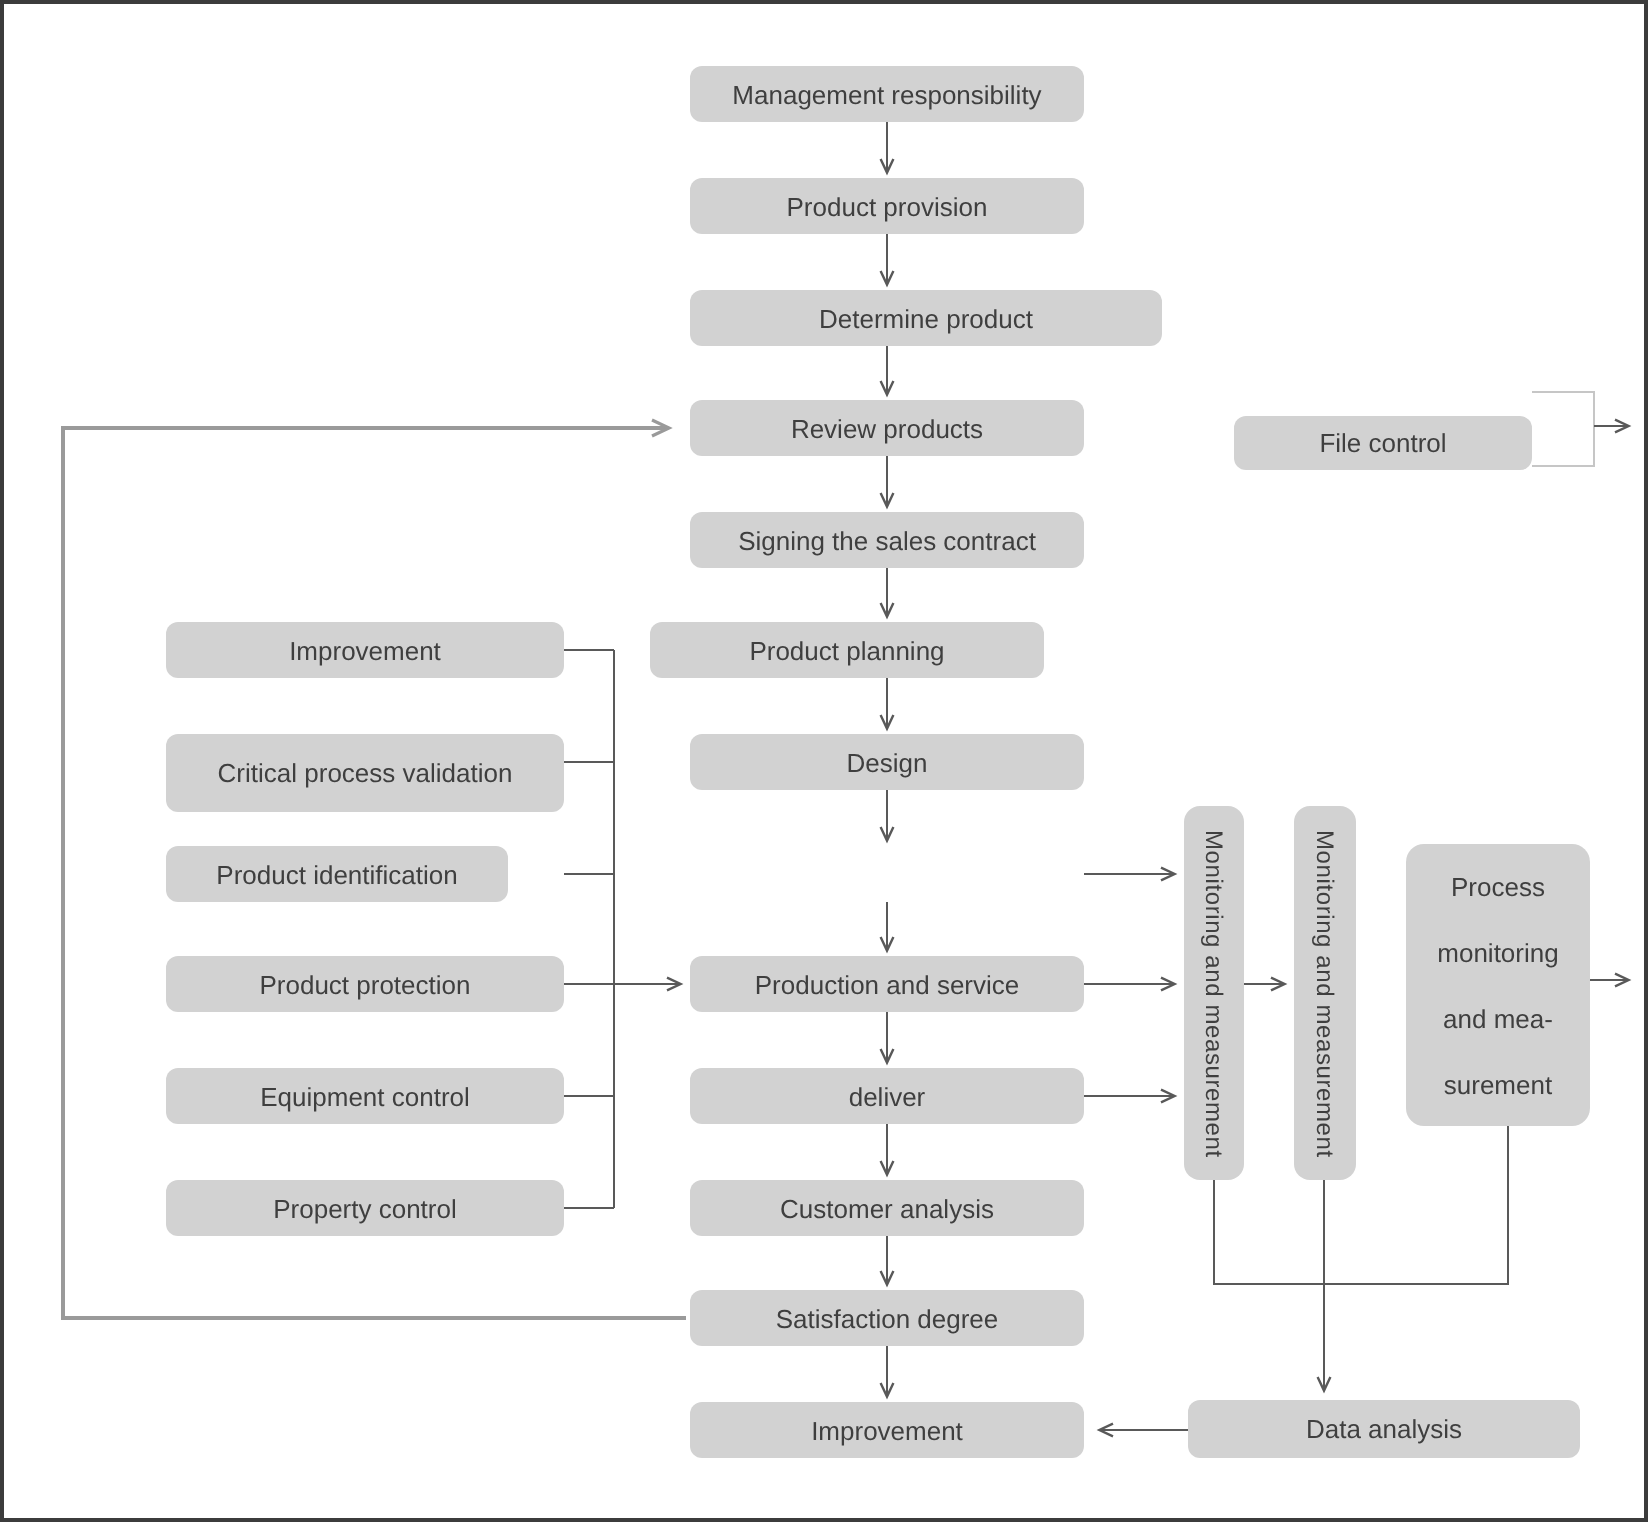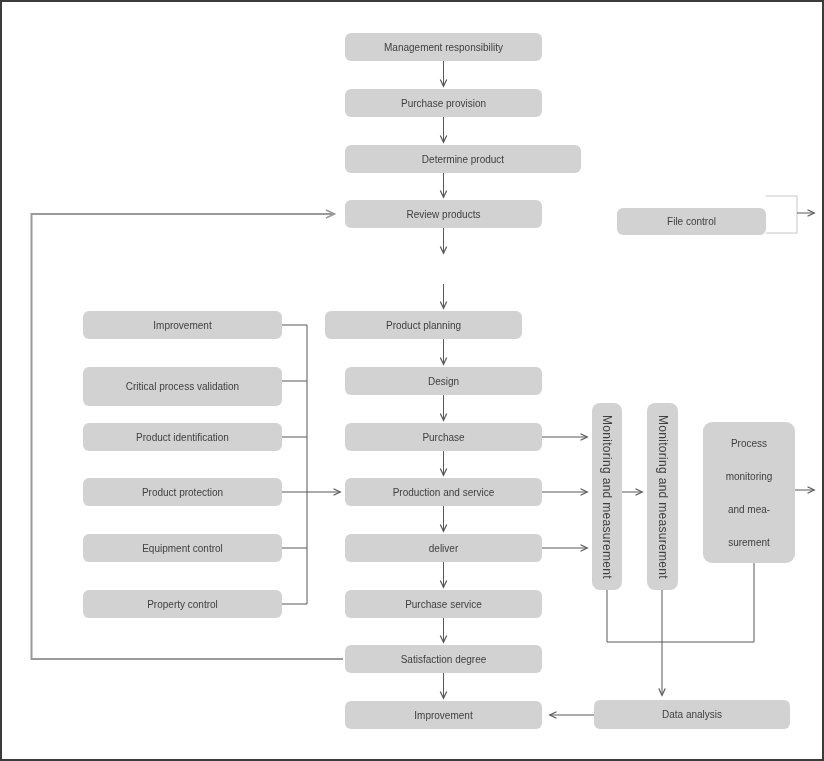--- a/index.html
+++ b/index.html
@@ -21,21 +21,21 @@
   .connectors .loop{stroke:var(--loop-line,#9a9a9a);stroke-width:2;fill:none;}
   .connectors .lightbr{stroke:var(--bracket-light,#c6c6c6);stroke-width:1;fill:none;}
   .mk-dark{stroke:var(--arrow,#595959);fill:none;}
   .mk-loop{stroke:var(--loop-line,#9a9a9a);fill:none;}
   .box{
     position:absolute;
     background:var(--box-fill,#d2d2d2);
     color:var(--box-text,#3f3f3f);
     border-radius:6px;
     display:flex;align-items:center;justify-content:center;
-    font-size:10px;
+    font-size:13px;
     text-align:center;
     z-index:2;
     white-space:nowrap;
   }
   .box.vertical{
     writing-mode:vertical-rl;
     font-size:12px;
     border-radius:8px;
     letter-spacing:0.3px;
   }
@@ -95,35 +95,35 @@
 
     <line class="ln" x1="795" y1="490" x2="814" y2="490" marker-end="url(#ah)"></line>
 
     <polyline class="ln" points="607,590 607,642 754,642 754,563"></polyline>
     <line class="ln" x1="662" y1="590" x2="662" y2="695" marker-end="url(#ah)"></line>
 
     <line class="ln" x1="594" y1="715" x2="550" y2="715" marker-end="url(#ah)"></line>
   </svg>
 
   <div class="box" style="left:345px;top:33px;width:197px;height:28px">Management responsibility</div>
-  <div class="box" style="left:345px;top:89px;width:197px;height:28px">Purchase provision</div>
+  <div class="box" style="left:345px;top:89px;width:197px;height:28px">Product provision</div>
   <div class="box" style="left:345px;top:145px;width:236px;height:28px">Determine product</div>
   <div class="box" style="left:345px;top:200px;width:197px;height:28px">Review products</div>
+  <div class="box" style="left:345px;top:256px;width:197px;height:28px">Signing the sales contract</div>
   <div class="box" style="left:325px;top:311px;width:197px;height:28px">Product planning</div>
   <div class="box" style="left:345px;top:367px;width:197px;height:28px">Design</div>
-  <div class="box" style="left:345px;top:423px;width:197px;height:28px">Purchase</div>
   <div class="box" style="left:345px;top:478px;width:197px;height:28px">Production and service</div>
   <div class="box" style="left:345px;top:534px;width:197px;height:28px">deliver</div>
-  <div class="box" style="left:345px;top:590px;width:197px;height:28px">Purchase service</div>
+  <div class="box" style="left:345px;top:590px;width:197px;height:28px">Customer analysis</div>
   <div class="box" style="left:345px;top:645px;width:197px;height:28px">Satisfaction degree</div>
   <div class="box" style="left:345px;top:701px;width:197px;height:28px">Improvement</div>
 
   <div class="box" style="left:83px;top:311px;width:199px;height:28px">Improvement</div>
   <div class="box" style="left:83px;top:367px;width:199px;height:39px">Critical process validation</div>
-  <div class="box" style="left:83px;top:423px;width:199px;height:28px">Product identification</div>
+  <div class="box" style="left:83px;top:423px;width:171px;height:28px">Product identification</div>
   <div class="box" style="left:83px;top:478px;width:199px;height:28px">Product protection</div>
   <div class="box" style="left:83px;top:534px;width:199px;height:28px">Equipment control</div>
   <div class="box" style="left:83px;top:590px;width:199px;height:28px">Property control</div>
 
   <div class="box" style="left:617px;top:208px;width:149px;height:27px">File control</div>
 
   <div class="box vertical" style="left:592px;top:403px;width:30px;height:187px">Monitoring and measurement</div>
   <div class="box vertical" style="left:647px;top:403px;width:31px;height:187px">Monitoring and measurement</div>
 
   <div class="box process" style="left:703px;top:422px;width:92px;height:141px">

